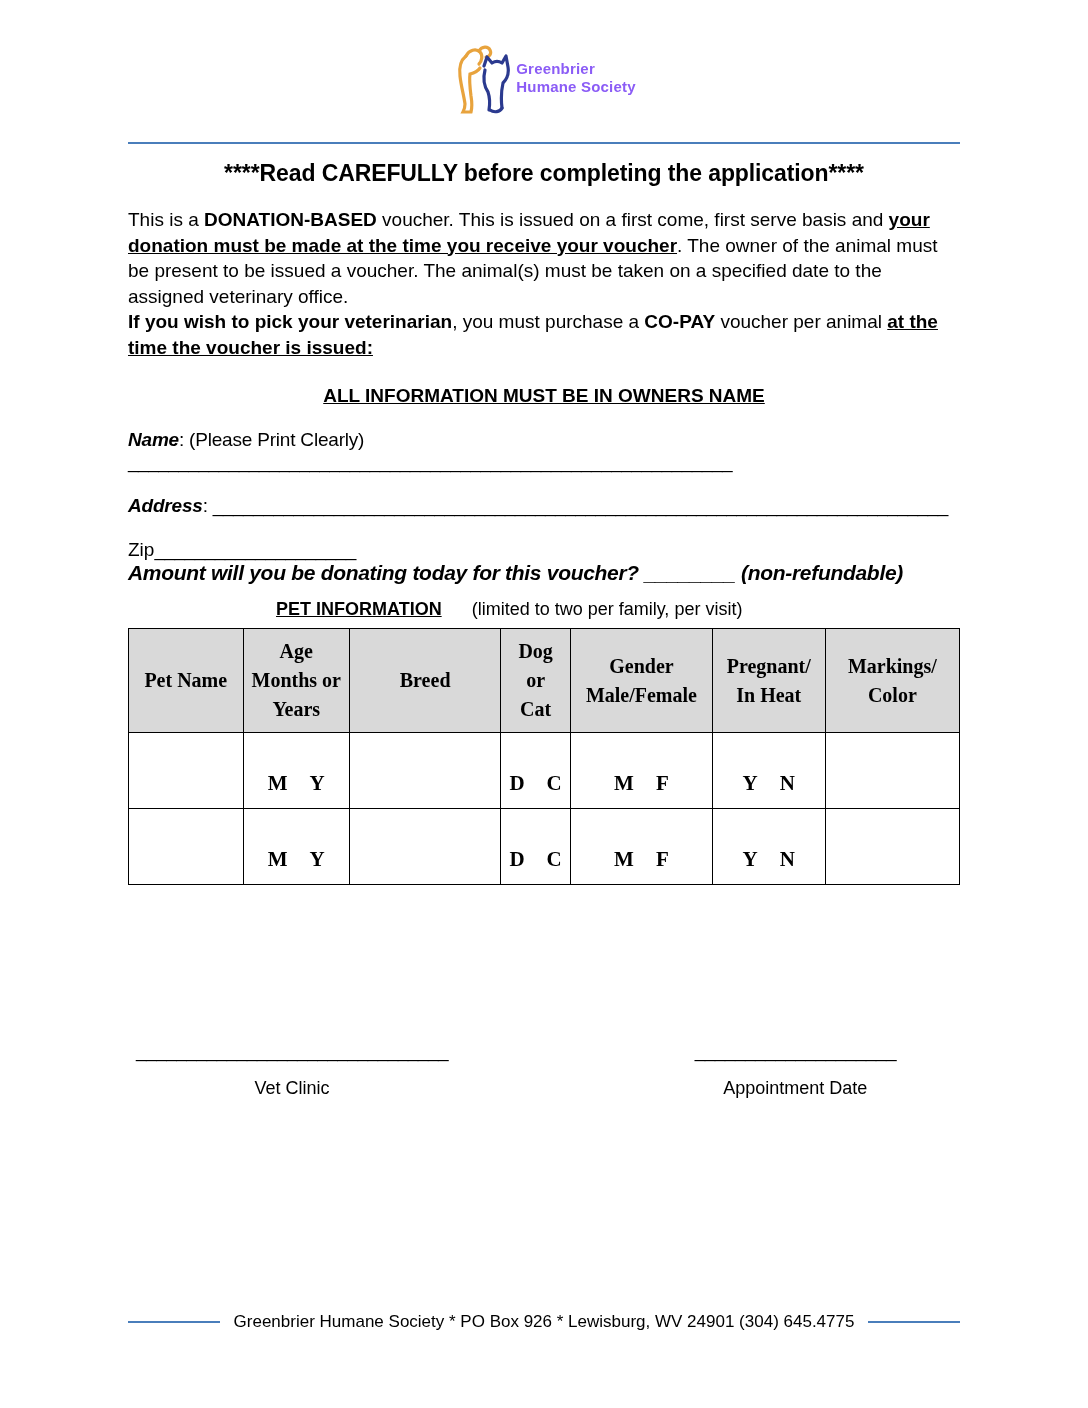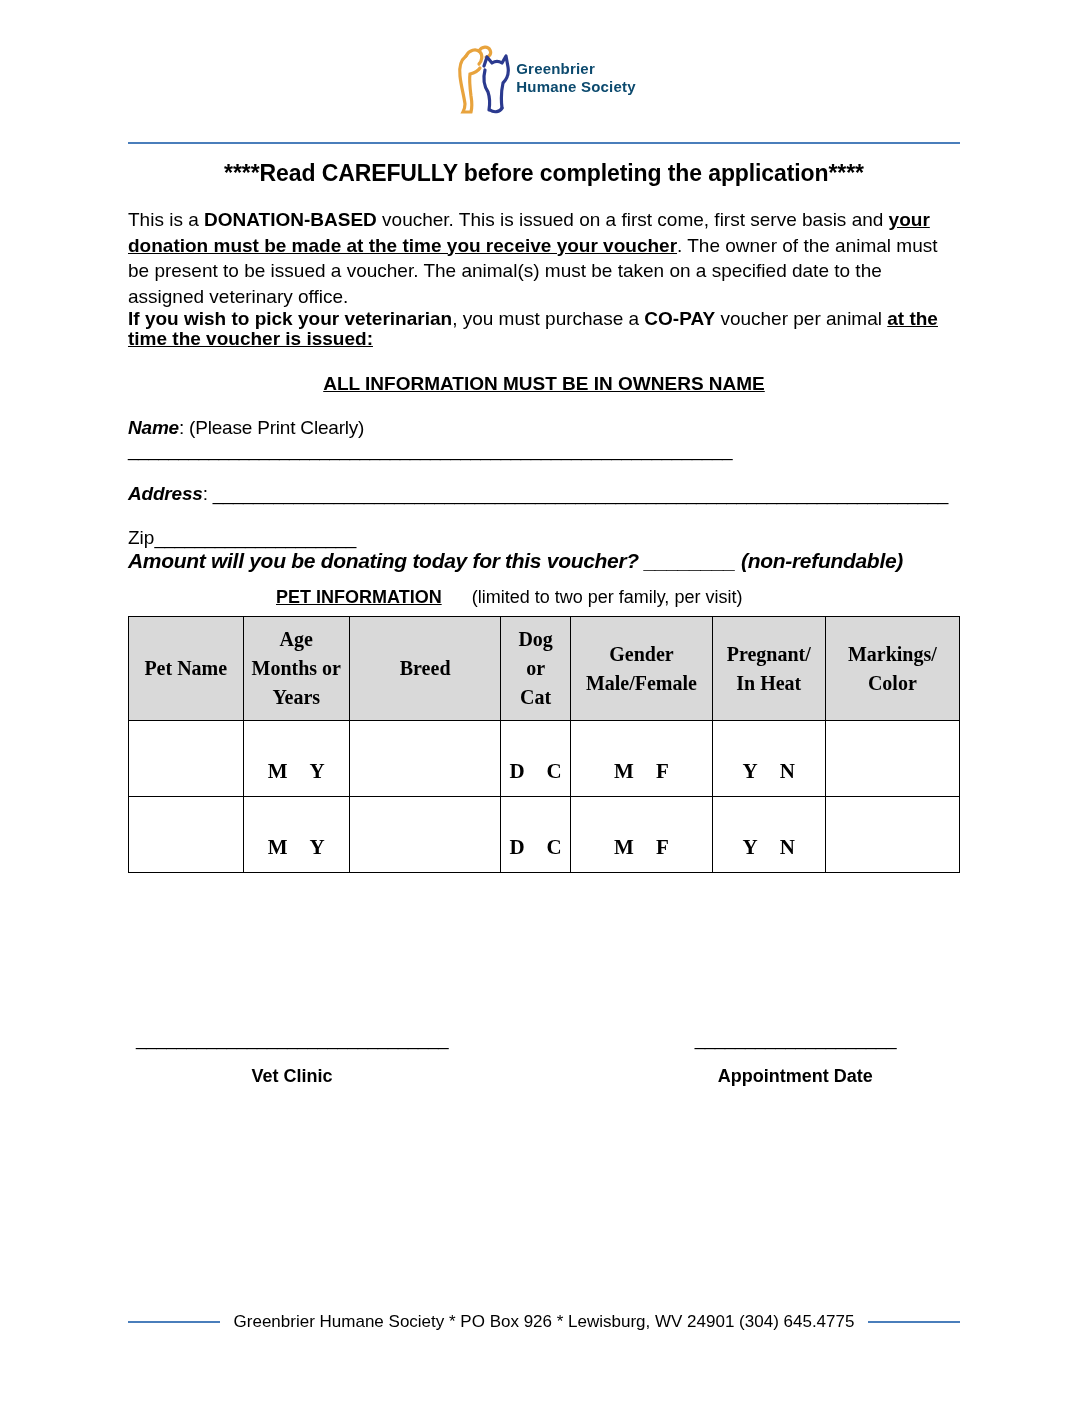--- a/index.html
+++ b/index.html
@@ -35,21 +35,21 @@
     display: flex;
     align-items: center;
     gap: 6px;
   }
   .logo svg { display: block; }
   .logo-text {
     font-family: "Liberation Sans", sans-serif;
     font-weight: bold;
     font-size: 15px;
     line-height: 18px;
-    color: #0c4a6e;
+    color: #8b5cf6;
     letter-spacing: 0.2px;
   }
 
   
   .title {
     text-align: center;
     font-family: "DejaVu Sans", sans-serif;
     font-weight: bold;
     font-size: 54px;
     line-height: 62px;
@@ -73,21 +73,21 @@
     letter-spacing: -0.1px;
   }
   .para {
     font-size: 19px;
     line-height: 25.5px;
     margin-top: 20px;
     text-align: left;
   }
   .para2 {
     font-size: 19px;
-    line-height: 20px;
+    line-height: 26px;
     margin-top: 0;
   }
   b { font-weight: bold; }
   .u { text-decoration: underline; }
 
   .allinfo {
     text-align: center;
     font-weight: bold;
     font-size: 19px;
     text-decoration: underline;
@@ -180,21 +180,21 @@
     justify-content: space-between;
     padding: 0 2px;
   }
   .sig-block { text-align: center; }
   .sig-block .sig-line {
     font-size: 19px;
     letter-spacing: -0.5px;
     white-space: nowrap;
   }
   .sig-block .sig-label {
-    font-weight: bold;
+    font-weight: normal;
     font-size: 18px;
     margin-top: 16px;
   }
   .sig-left { margin-left: 6px; }
   .sig-right { margin-right: 62px; }
 
   
   .footer {
     position: absolute;
     left: 128px;

